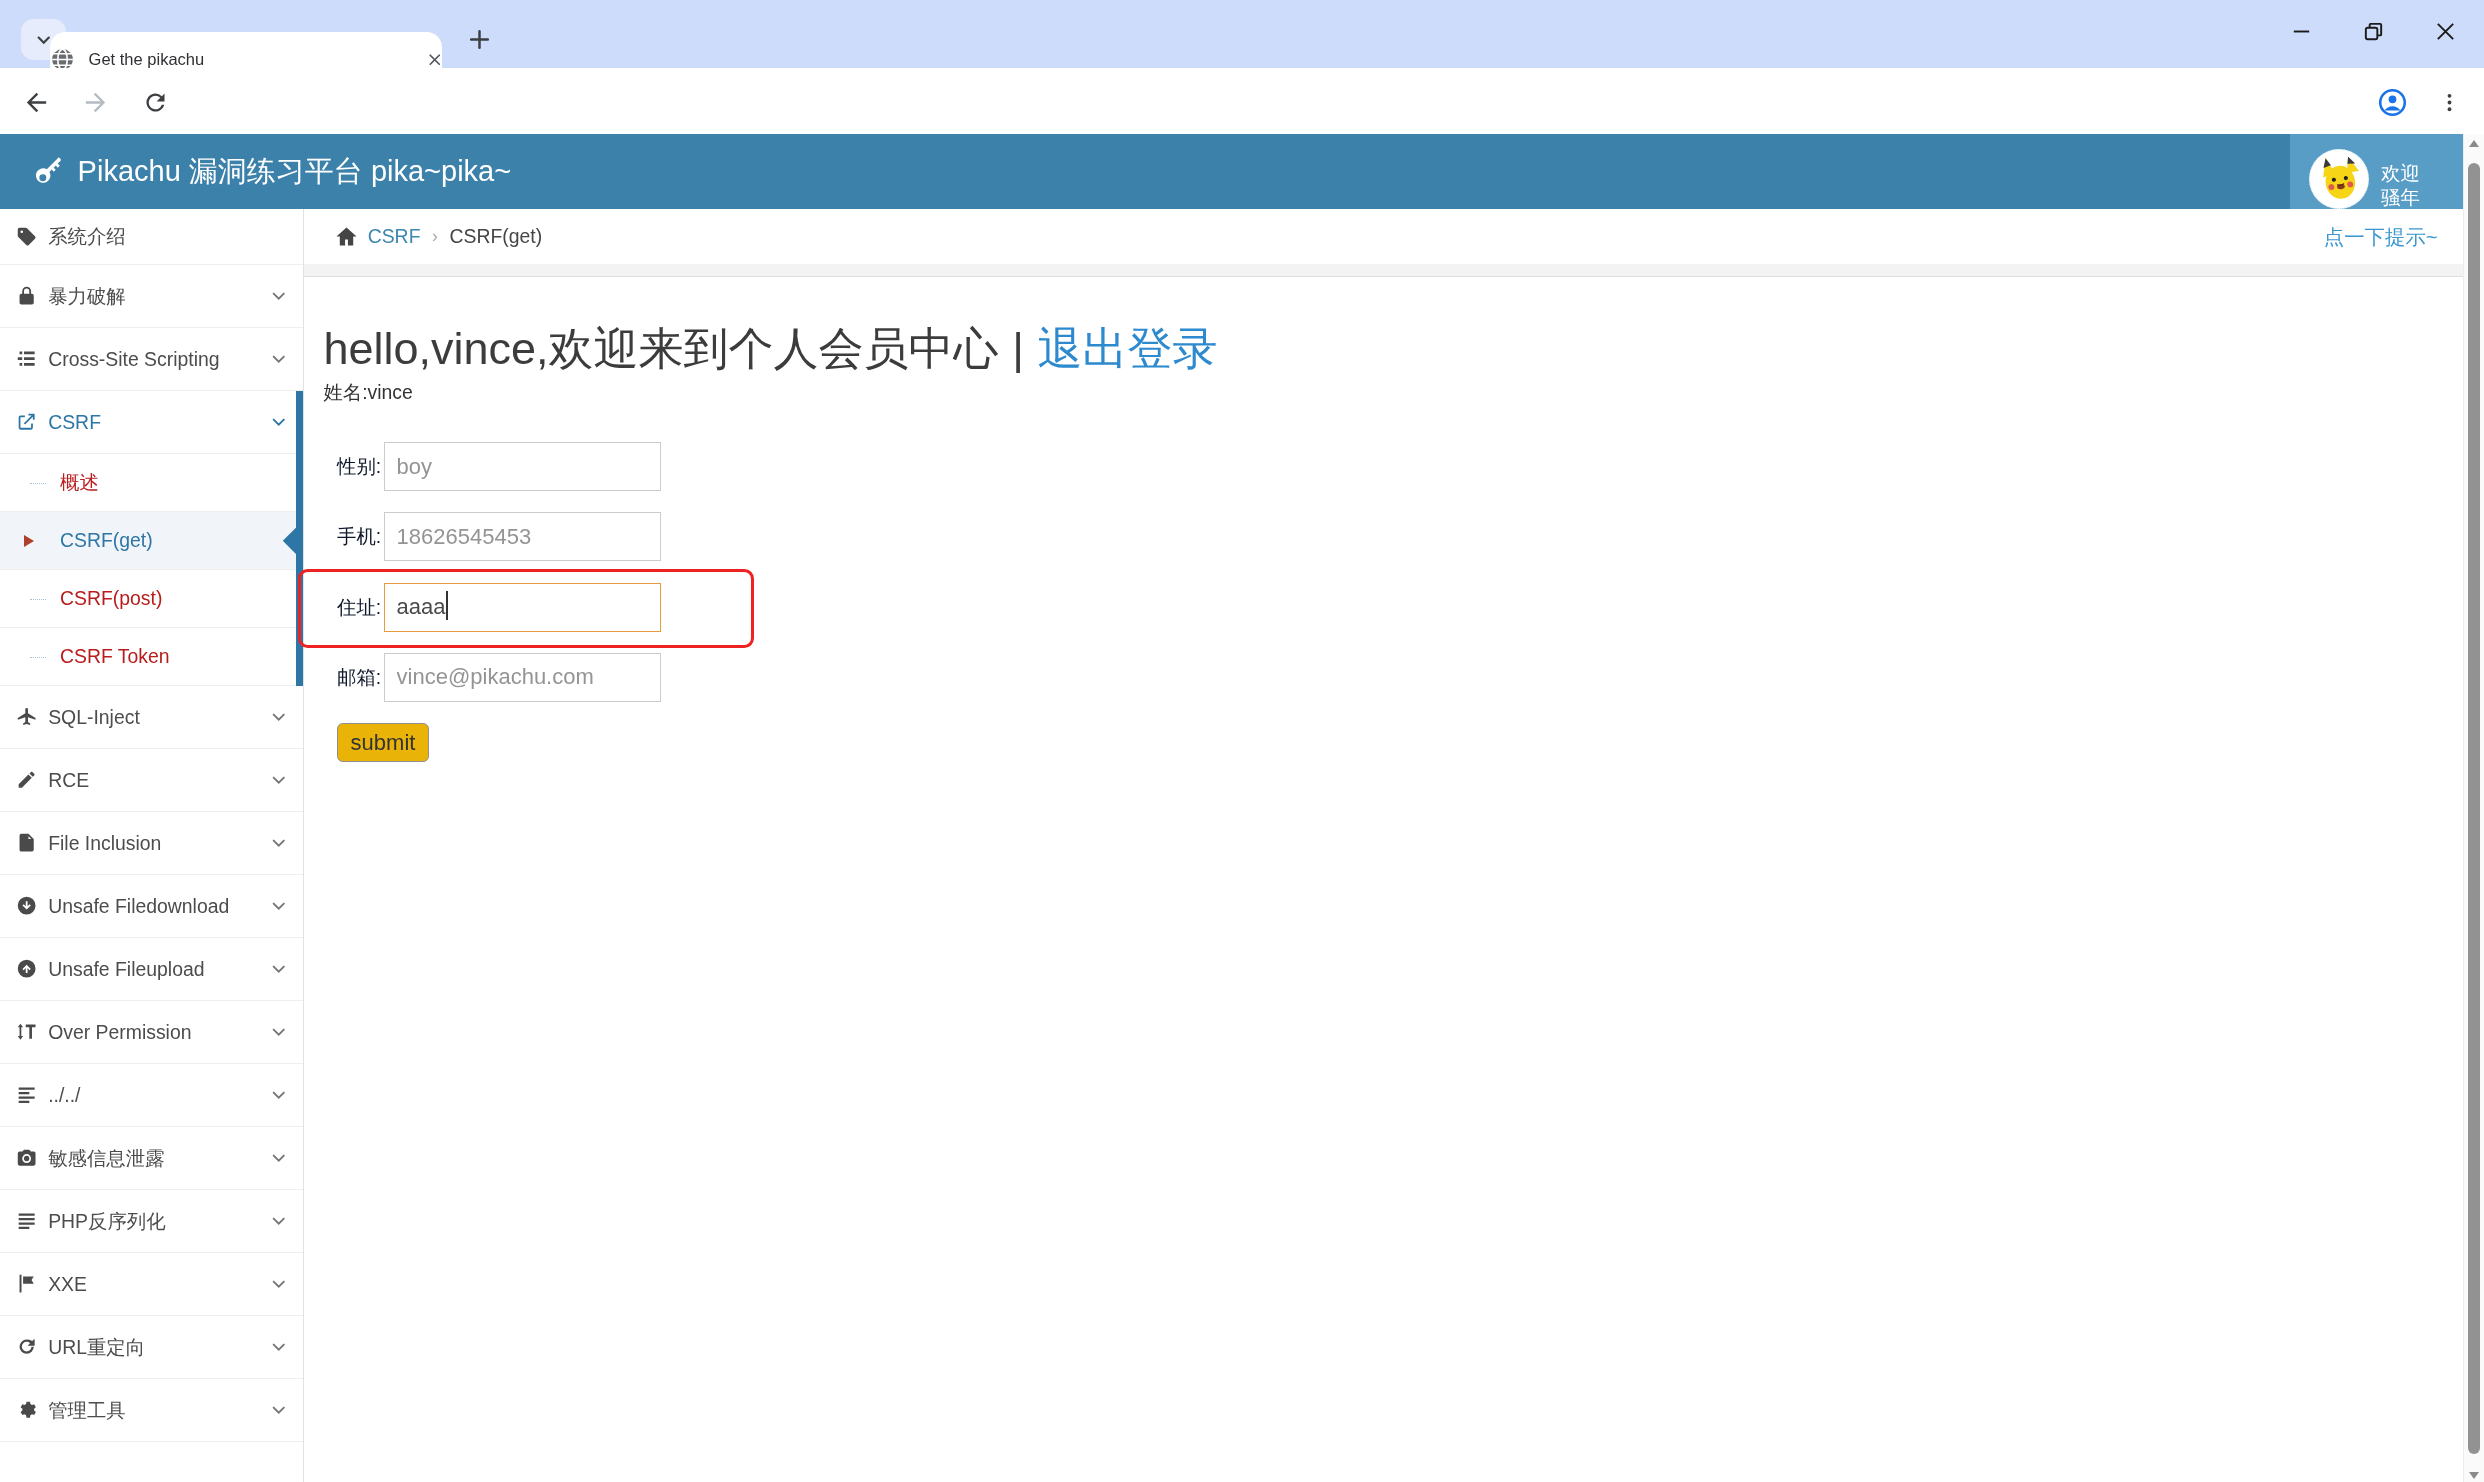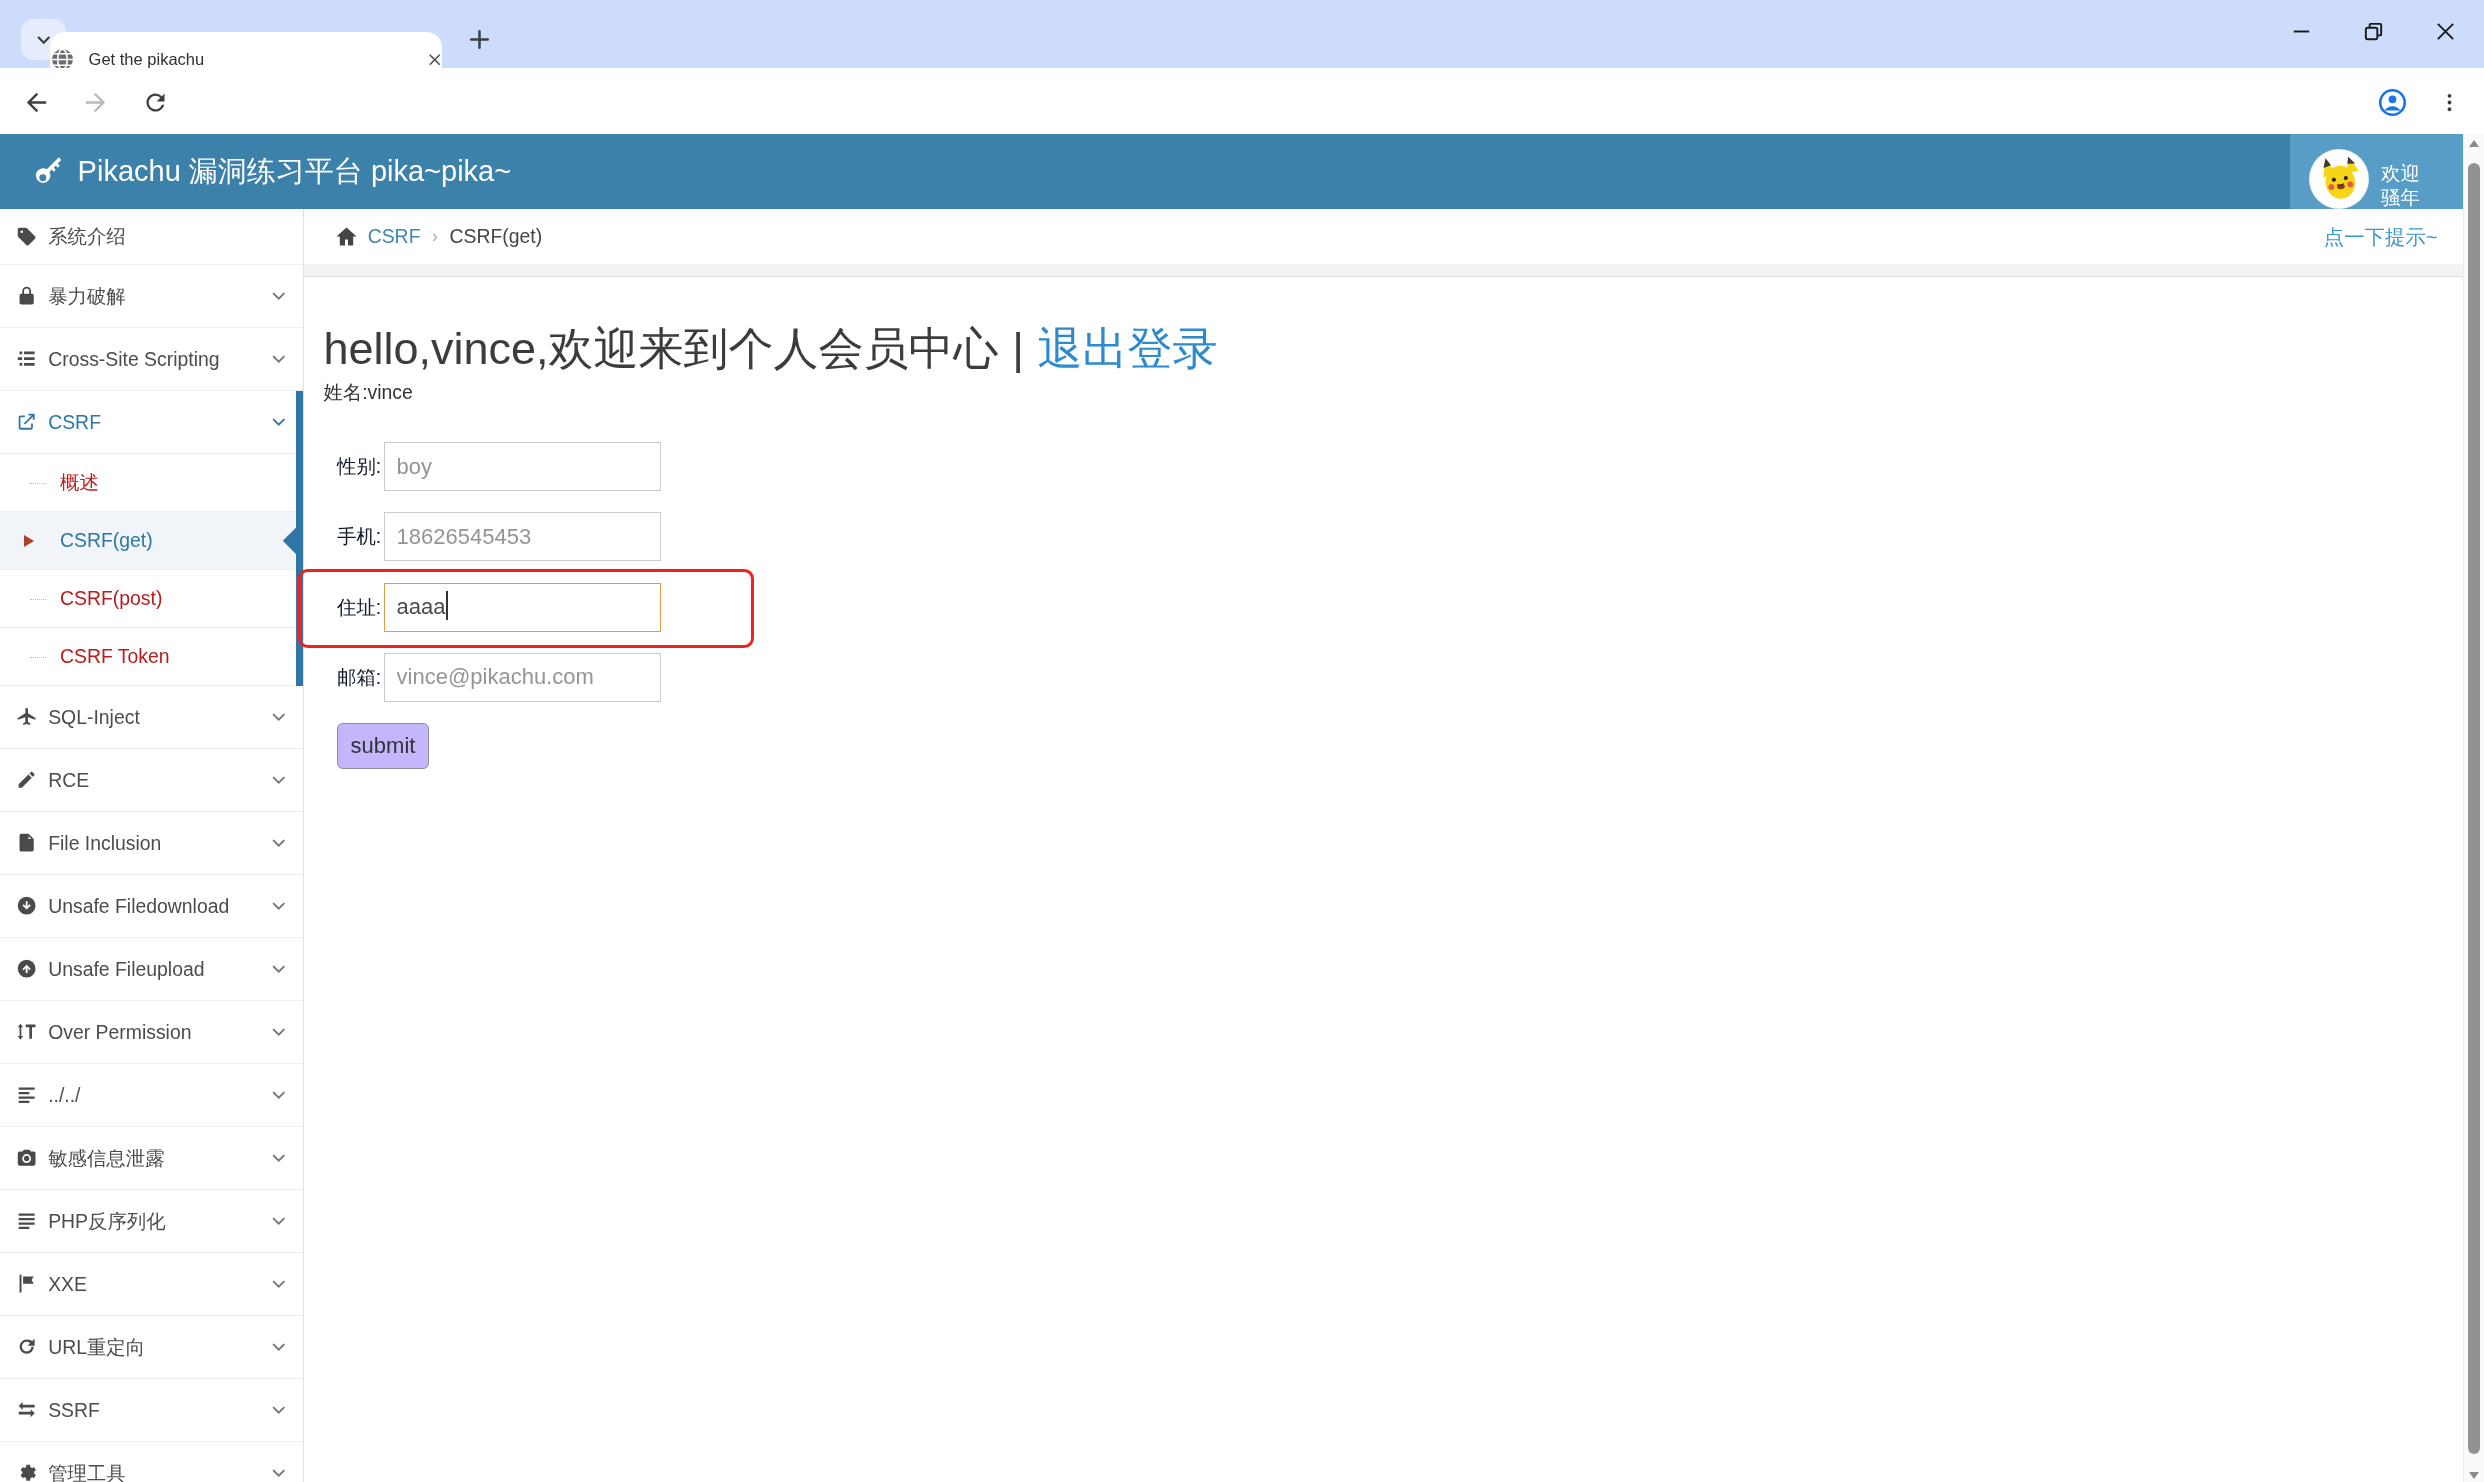--- a/index.html
+++ b/index.html
@@ -78,21 +78,21 @@
   .pagetitle .tdiv{margin:0 13.6px;color:#3c3c3c;}
   .nameline{position:absolute;left:19.4px;top:101px;font-size:19.4px;color:#333;}
   .formwrap{position:absolute;left:33px;top:164px;}
   .frow{display:flex;align-items:center;height:49px;margin-bottom:21.3px;}
   .frow label{width:47px;font-size:19.4px;color:#0f172a;flex:none;}
   .frow input{width:277px;height:49px;box-sizing:border-box;border:1px solid #ccc;background:#fff;
               font-size:22px;color:#949494;padding:0 11.6px;outline:none;border-radius:0;
               font-family:"Liberation Sans","DejaVu Sans",sans-serif;}
   .frow input.focused{border:1.9px solid #e99a3e;color:#4a4a4a;}
   .caret{position:absolute;left:109px;top:149px;width:1.9px;height:29px;background:#333;}
-  .submit{margin-top:0;width:92px;height:46px;background:#c4b5fd;border:1px solid #8f8f8f;border-radius:5.8px;
+  .submit{margin-top:0;width:92px;height:39px;background:#eab308;border:1px solid #8f8f8f;border-radius:5.8px;
           font-size:22px;color:#333;font-family:"Liberation Sans","DejaVu Sans",sans-serif;}
   .redbox{position:absolute;left:298px;top:569px;width:456px;height:79px;border:3.9px solid #ee2222;
           border-radius:9.7px;box-sizing:border-box;z-index:6;pointer-events:none;}
 </style>
 </head>
 <body>
 
 <div id="screen">
 
   <div class="tabstrip">
@@ -441,33 +441,20 @@
         <span>URL重定向</span>
         <span class="chev">
           <svg width="17.5" height="17.5" viewBox="0 0 24 24" fill="none" stroke="currentColor" stroke-width="2.6" stroke-linecap="round">
             <path d="M5 9l7 7 7-7"></path>
           </svg>
         </span>
       </div>
       <div class="side-item">
         <span class="s-icon">
           <svg viewBox="0 0 24 24">
-            <path d="M7.5 3.5L3 8l4.5 4.5v-3H21v-3H7.5v-3zM16.5 11.5L21 16l-4.5 4.5v-3H3v-3h13.5v-3z"></path>
-          </svg>
-        </span>
-        <span>SSRF</span>
-        <span class="chev">
-          <svg width="17.5" height="17.5" viewBox="0 0 24 24" fill="none" stroke="currentColor" stroke-width="2.6" stroke-linecap="round">
-            <path d="M5 9l7 7 7-7"></path>
-          </svg>
-        </span>
-      </div>
-      <div class="side-item">
-        <span class="s-icon">
-          <svg viewBox="0 0 24 24">
             <path d="M12 9a3 3 0 1 0 3 3 3 3 0 0 0-3-3zm8.5 3a6.5 6.5 0 0 0-.1-1.1l2-1.5-2-3.5-2.3.9a6.6 6.6 0 0 0-1.9-1.1L15.8 3h-4l-.4 2.7a6.6 6.6 0 0 0-1.9 1.1l-2.3-.9-2 3.5 2 1.5a6.5 6.5 0 0 0 0 2.2l-2 1.5 2 3.5 2.3-.9a6.6 6.6 0 0 0 1.9 1.1l.4 2.7h4l.4-2.7a6.6 6.6 0 0 0 1.9-1.1l2.3.9 2-3.5-2-1.5a6.5 6.5 0 0 0 .1-1.1z"></path>
           </svg>
         </span>
         <span>管理工具</span>
         <span class="chev">
           <svg width="17.5" height="17.5" viewBox="0 0 24 24" fill="none" stroke="currentColor" stroke-width="2.6" stroke-linecap="round">
             <path d="M5 9l7 7 7-7"></path>
           </svg>
         </span>
       </div>

